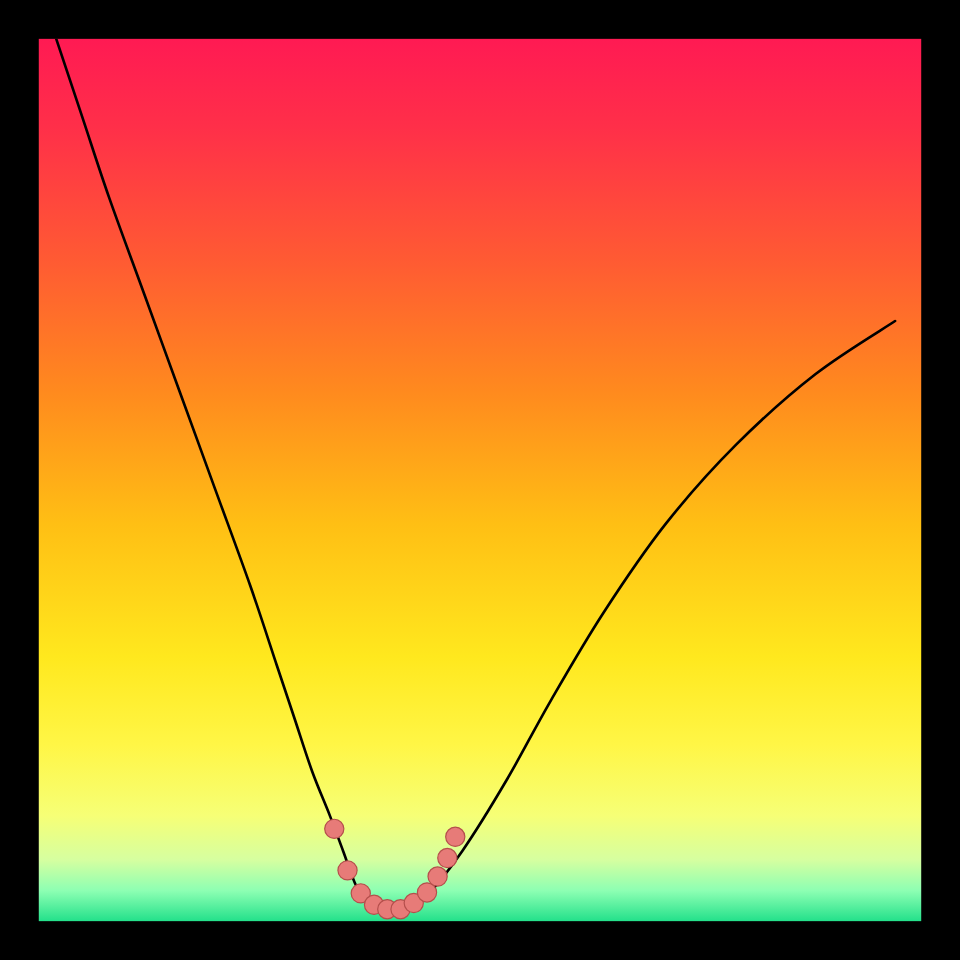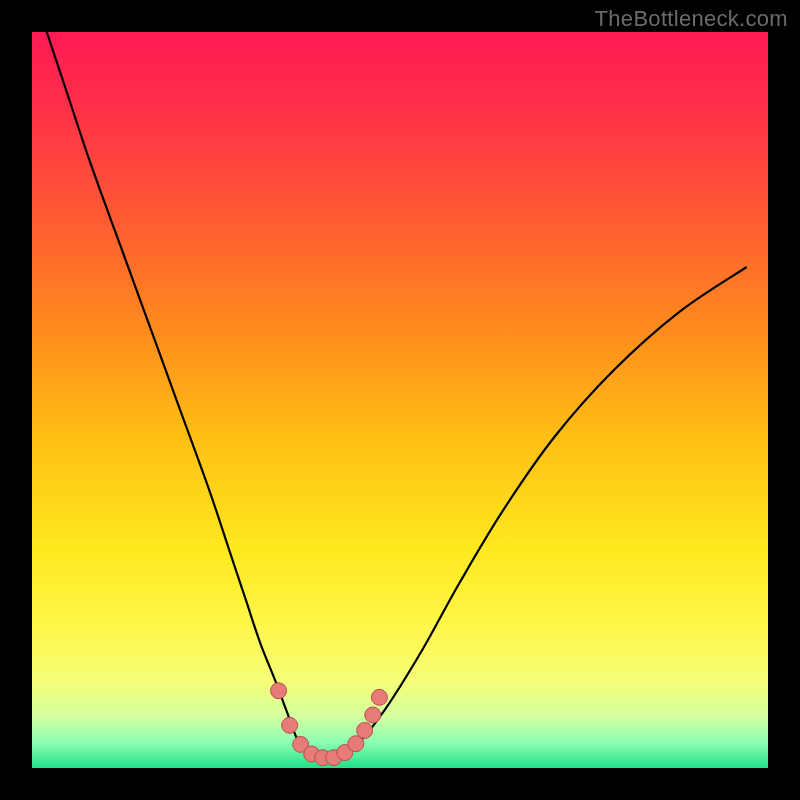--- a/index.html
+++ b/index.html
@@ -36,21 +36,20 @@
     font-weight: 400;
     letter-spacing: 0.3px;
     user-select: none;
   }
   svg { display: block; }
 </style>
 </head>
 <body>
 
 <div class="frame">
-  <div class="watermark">TheBottleneck.com</div>
   <div class="plot">
     <svg id="chart-svg" width="736" height="736" viewBox="0 0 736 736" preserveAspectRatio="none">
       <defs>
         <linearGradient id="bg-grad" x1="0" y1="0" x2="0" y2="1">
             <stop offset="0%" stop-color="#ff1a53"></stop>
             <stop offset="10%" stop-color="#ff2f49"></stop>
             <stop offset="25%" stop-color="#ff5a33"></stop>
             <stop offset="40%" stop-color="#ff8a1e"></stop>
             <stop offset="55.00000000000001%" stop-color="#ffbf14"></stop>
             <stop offset="70%" stop-color="#ffe81e"></stop>

